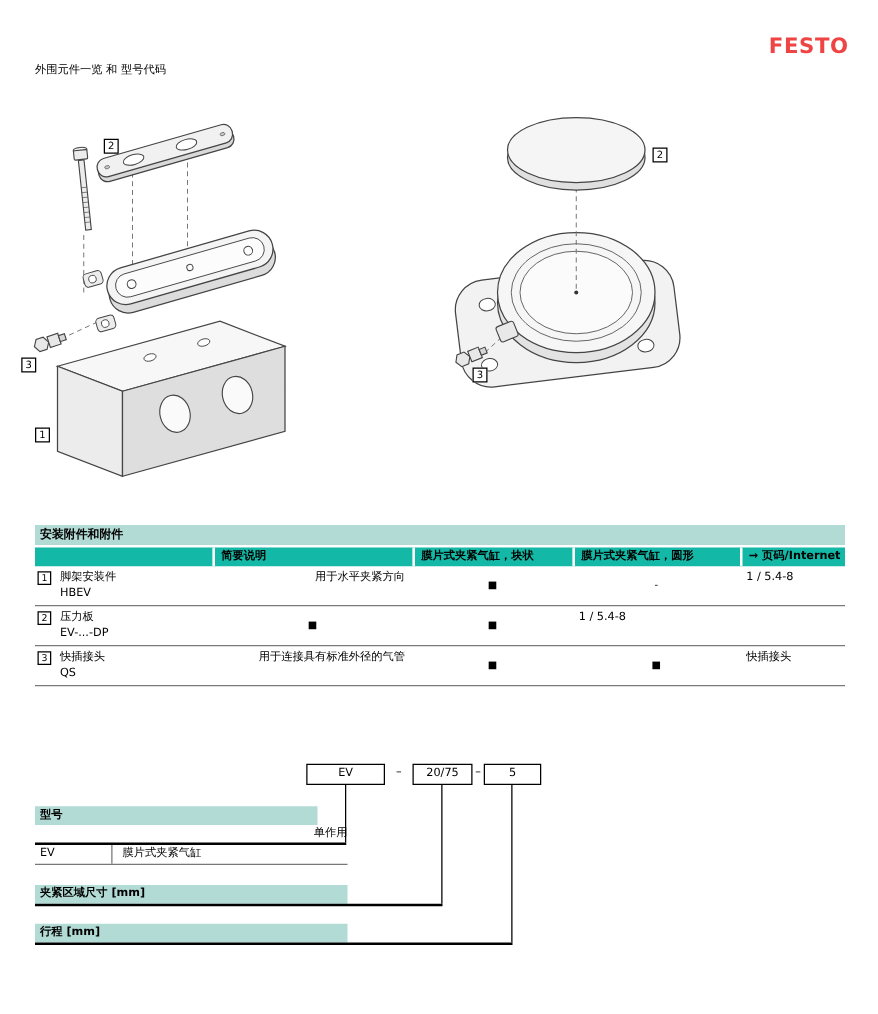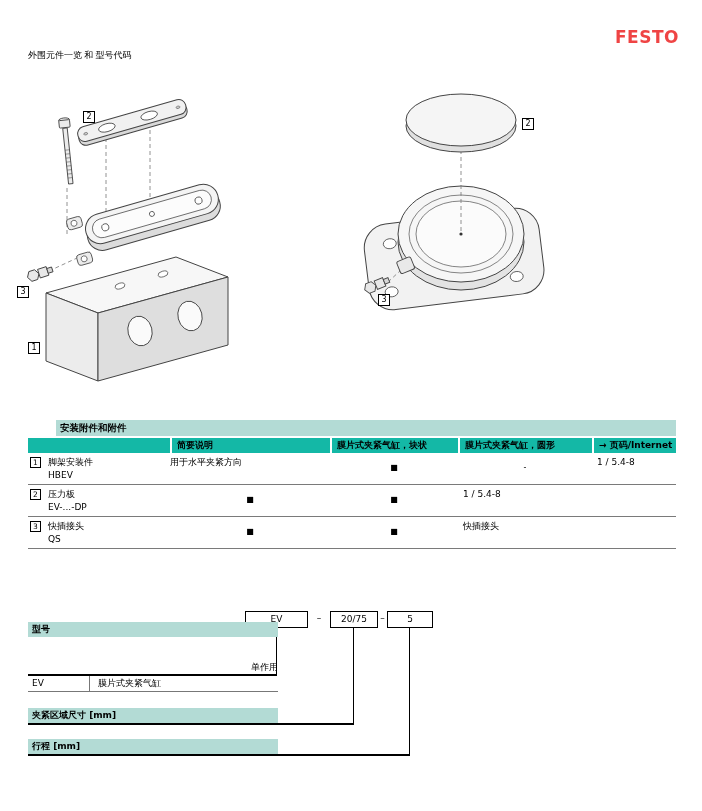--- a/index.html
+++ b/index.html
@@ -2,35 +2,35 @@
 <html><head>
 <meta charset="utf-8">
 <style>
   * { margin:0; padding:0; box-sizing:border-box; }
   html,body { background:#fff; }
   body { width:702px; height:811px; font-family:"DejaVu Sans","Liberation Sans",sans-serif; color:#000; }
   .page { position:relative; width:702px; height:811px; background:#fff; overflow:hidden; }
   .abs { position:absolute; }
 
   .title { left:28px; top:26px; font-size:15px; font-weight:bold; letter-spacing:0.5px; }
-  .subtitle { left:28px; top:49px; font-size:9px;font-family:Liberation Serif, serif; }
+  .subtitle { left:28px; top:49px; font-size:9px; }
   .brand { left:615px; top:27px; font-size:17px; font-weight:bold; color:#ef4444; letter-spacing:0.5px; }
 
   .dlabel { width:12px; height:12px; border:1px solid #000; background:#fff; font-size:8px; line-height:10px; text-align:center; z-index:5; }
 
   
   .acc-table { left:28px; top:420px; width:648px; font-size:9px; }
-  .tband { background:#b3dbd5; font-weight:bold; font-size:9.5px; height:16px; line-height:16px; padding-left:4px;margin-left:28px; }
+  .tband { background:#b3dbd5; font-weight:bold; font-size:9.5px; height:16px; line-height:16px; padding-left:4px; }
   .thead { display:grid; grid-template-columns:142px 160px 128px 134px 84px; margin-top:2px; }
   .thead .th { background:#14b8a6; font-weight:bold; height:15px; line-height:15px; padding-left:5px; border-left:2px solid #fff; overflow:hidden; white-space:nowrap; }
   .thead .th:first-child { border-left:none; }
   .trow { display:grid; grid-template-columns:20px 122px 160px 128px 134px 84px; border-bottom:1px solid #7a7a7a; padding:3px 0; min-height:32px; line-height:12.5px; }
   .c-num { padding-left:2px; }
   .numbox { display:inline-block; width:11px; height:11px; border:1px solid #000; font-size:7.5px; line-height:9px; text-align:center; margin-top:1px; }
-  .c-desc { padding-right:6px; }
+  .c-desc { padding-right:6px;text-align:right; }
   .c-mark { display:flex; align-items:center; justify-content:center; font-size:8px; }
   .c-page { padding-left:5px; }
   .c-name div { white-space:nowrap; }
 
   
   .tc-box { height:17px; border:1px solid #000; font-size:9px; line-height:15px; text-align:center; background:#fff; }
   .tc-sep { height:17px; font-size:9px; line-height:15px; text-align:center; }
   .tc-vline { width:1px; background:#000; }
   .tc-band { background:#b3dbd5; height:15px; line-height:15px; font-weight:bold; font-size:9px; padding-left:4px; }
   .tc-sub { height:13px; line-height:13px; font-size:9px; padding-left:4px;text-align:right; }
@@ -175,38 +175,39 @@
       <div class="c-mark">■</div>
       <div class="c-page">1 / 5.4-8</div>
     </div>
 
     <div class="trow">
       <div class="c-num"><span class="numbox">3</span></div>
       <div class="c-name">
         <div>快插接头</div>
         <div>QS</div>
       </div>
+      <div class="c-desc">用于连接具有标准外径的气管</div>
       <div class="c-mark">■</div>
       <div class="c-mark">■</div>
       <div class="c-page">快插接头</div>
     </div>
   </div>
 
   <div>
     <div class="abs tc-box" style="left:245px;top:611px;width:63px">EV</div>
     <div class="abs tc-sep" style="left:308px;top:611px;width:22px">–</div>
     <div class="abs tc-box" style="left:330px;top:611px;width:48px">20/75</div>
     <div class="abs tc-sep" style="left:378px;top:611px;width:9px">–</div>
     <div class="abs tc-box" style="left:387px;top:611px;width:46px">5</div>
 
     <div class="abs tc-vline" style="left:276px;top:628px;height:46px"></div>
     <div class="abs tc-vline" style="left:353px;top:628px;height:95px"></div>
     <div class="abs tc-vline" style="left:409px;top:628px;height:126px"></div>
 
-    <div class="abs tc-band" style="left:28px;top:622px;width:250px">型号</div>
+    <div class="abs tc-band" style="left:28px;top:645px;width:226px">型号</div>
     <div class="abs tc-sub" style="left:28px;top:661px;width:250px">单作用</div>
     <div class="abs tc-thick" style="left:28px;top:674px;width:249px"></div>
     <div class="abs tc-valrow" style="left:28px;top:676px;width:250px">
       <div class="tc-valcode">EV</div>
       <div class="tc-valdesc">膜片式夹紧气缸</div>
     </div>
 
     <div class="abs tc-band" style="left:28px;top:708px;width:250px">夹紧区域尺寸 [mm]</div>
     <div class="abs tc-thick" style="left:28px;top:723px;width:326px"></div>
 

